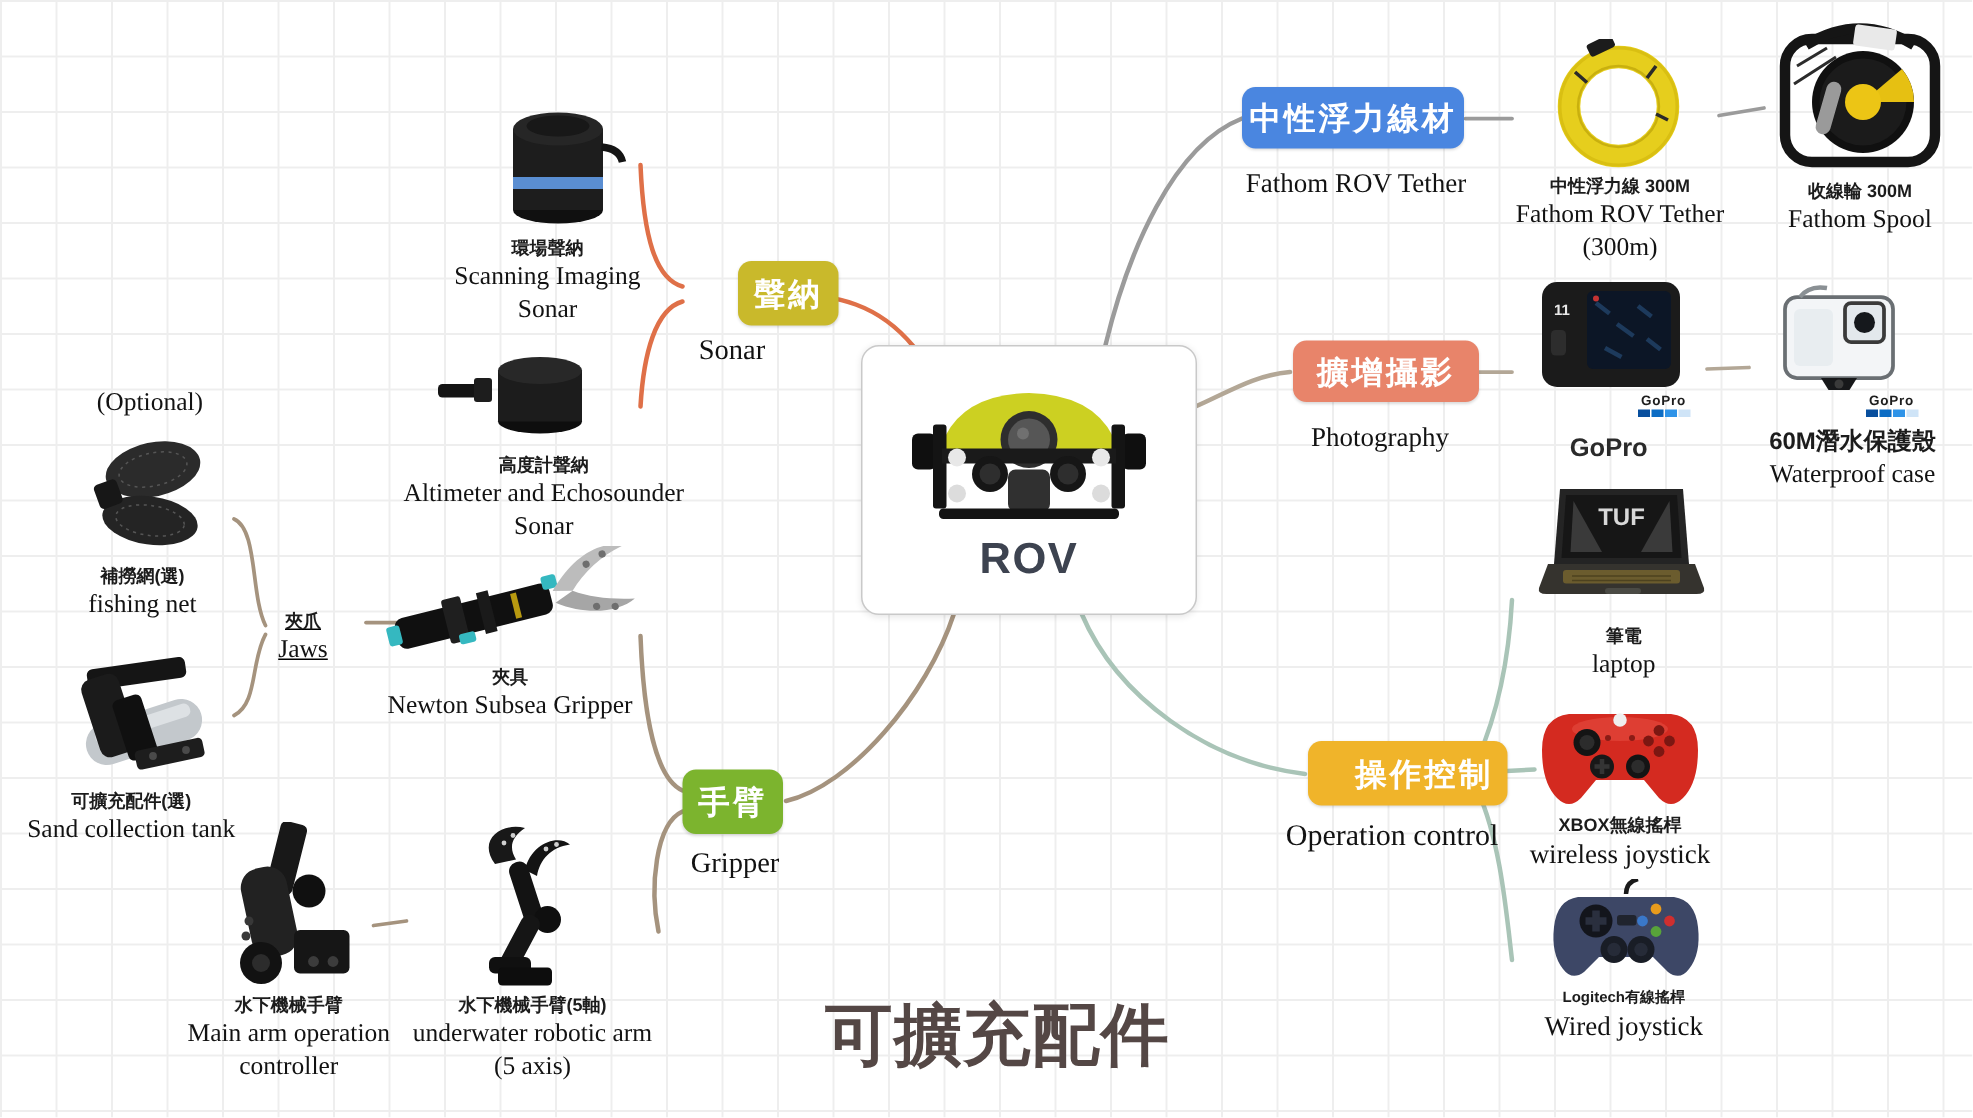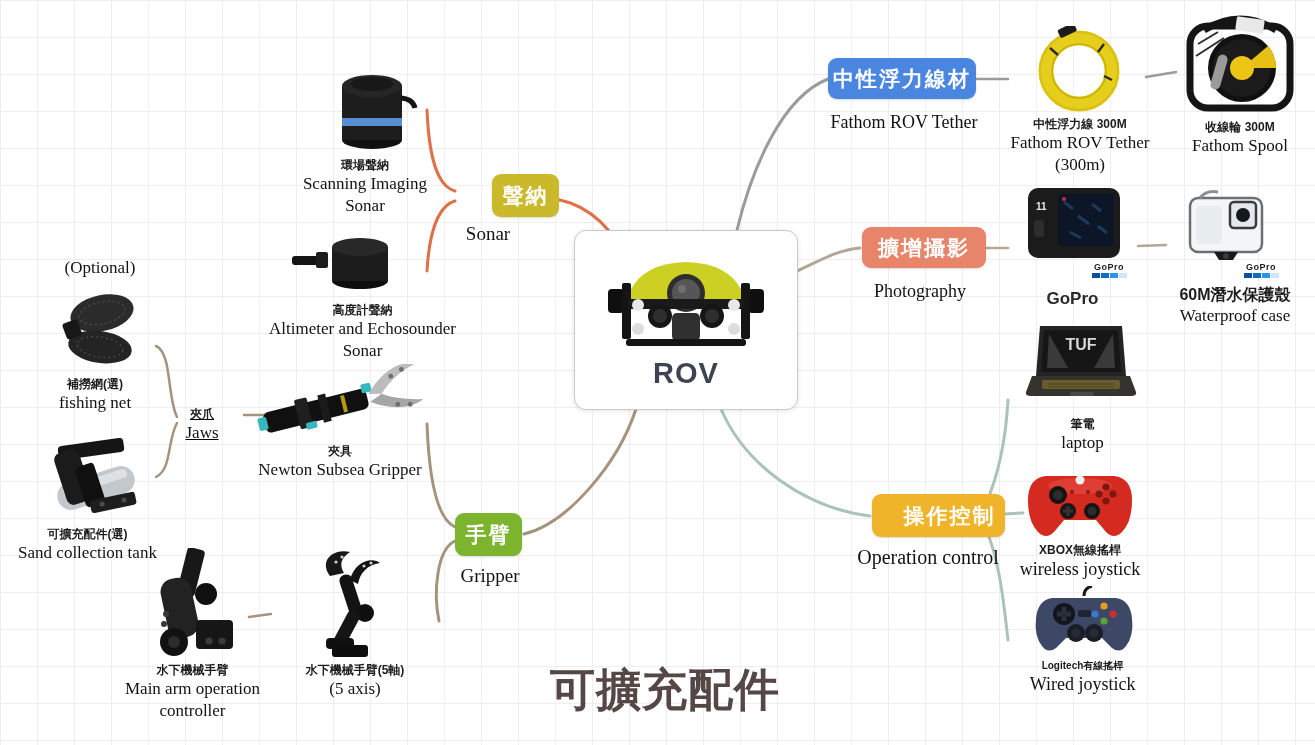--- a/index.html
+++ b/index.html
@@ -242,20 +242,21 @@
     <circle cx="72" cy="16" r="1.6" fill="#cfcfcf"></circle>
       <circle cx="79" cy="13" r="1.6" fill="#cfcfcf"></circle>
     <rect x="52" y="24" width="13" height="42" rx="6" fill="#131313" transform="rotate(-18 58 45)"></rect>
     <circle cx="73" cy="63" r="9" fill="#0f0f0f"></circle>
     <rect x="48" y="58" width="13" height="42" rx="6" fill="#151515" transform="rotate(28 54 79)"></rect>
     <rect x="34" y="88" width="28" height="11" rx="4" fill="#101010"></rect>
     <rect x="40" y="95" width="36" height="12" rx="3" fill="#0d0d0d"></rect>
   </svg>
   <div class="cap" style="left:255px;top:663px;width:200px;">
     <span class="zh">水下機械手臂(5軸)</span>
+    <span class="en">underwater robotic arm</span>
     <span class="en">(5 axis)</span>
   </div>
 
   <svg class="dev" style="left:1030px;top:26px;" width="98" height="86" viewBox="0 0 98 86">
     <circle cx="49" cy="45" r="33" fill="none" stroke="#e6ce1d" stroke-width="15"></circle>
     <circle cx="49" cy="45" r="39" fill="none" stroke="#d9bf12" stroke-width="2"></circle>
     <circle cx="49" cy="45" r="27" fill="none" stroke="#c9b00e" stroke-width="1.6"></circle>
     <path d="M20 22 l8 7 M74 18 l-6 8 M82 54 l-8 -4" stroke="#2a2a2a" stroke-width="2.4"></path>
     <rect x="28" y="0" width="18" height="9" rx="2" fill="#1c1c1c" transform="rotate(-26 37 4)"></rect>
   </svg>

